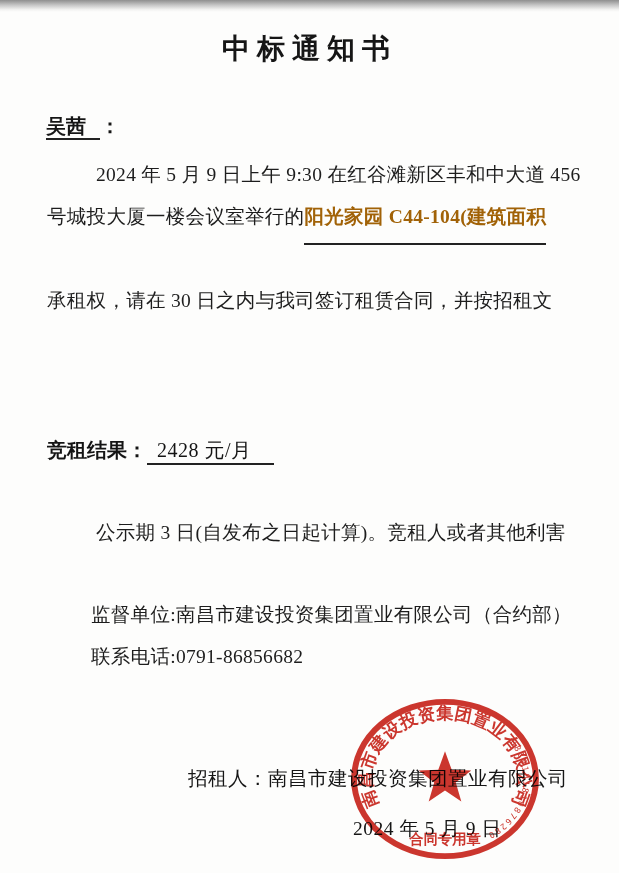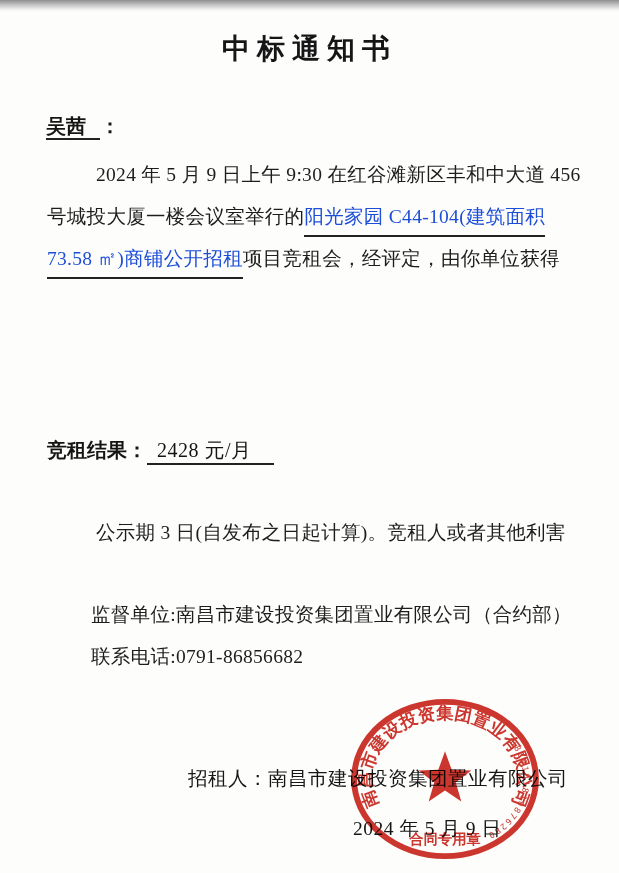--- a/index.html
+++ b/index.html
@@ -31,24 +31,24 @@
     padding:0 14px 1px 0;
     text-align:center;
   }
   .bodyline{
     position:absolute;left:47px;width:540px;
     font-size:19.5px;line-height:24px;color:#1d1d1d;
     white-space:nowrap;letter-spacing:.3px;
   }
   .indent{padding-left:49px;}
   .ub{
-    font-weight:400;
+    font-weight:700;
     border-bottom:2.5px solid #222;
-    padding-bottom:8px;
-    color:#1d4ed8;
+    padding-bottom:16px;
+    color:#a16207;
   }
   .result-line{position:absolute;top:437px;left:47px;font-size:20px;font-weight:700;color:#141414;white-space:nowrap;}
   .result-line .value{
     font-weight:400;
     border-bottom:2.5px solid #222;
     padding:0 22px 2px 10px;
     letter-spacing:.5px;
   }
   .sig-line{position:absolute;font-size:19.5px;color:#161616;white-space:nowrap;letter-spacing:.5px;}
   .stamp{
@@ -68,22 +68,22 @@
   <div class="salutation">
     <span class="name">吴茜</span><span>：</span>
   </div>
 
   <div class="bodyline indent" style="top:163px">
     <span>2024 年 5 月 9 日上午 9:30 在红谷滩新区丰和中大道 456</span>
   </div>
   <div class="bodyline" style="top:205px">
     <span>号城投大厦一楼会议室举行的</span><span class="ub">阳光家园 C44-104(建筑面积</span>
   </div>
-  <div class="bodyline" style="top:247px">
-    <span class="ub">73.58 ㎡)商铺公开招租</span><span>项目竞租会，经评定，由你单位获得</span>
+  <div class="bodyline" style="top:289px">
+    <span>承租权，请在 30 日之内与我司签订租赁合同，并按招租文</span>
   </div>
 
   <div class="result-line">
     <span>竞租结果：</span><span class="value">2428 元/月</span>
   </div>
 
   <div class="bodyline indent" style="top:521px">
     <span>公示期 3 日(自发布之日起计算)。竞租人或者其他利害</span>
   </div>
 

